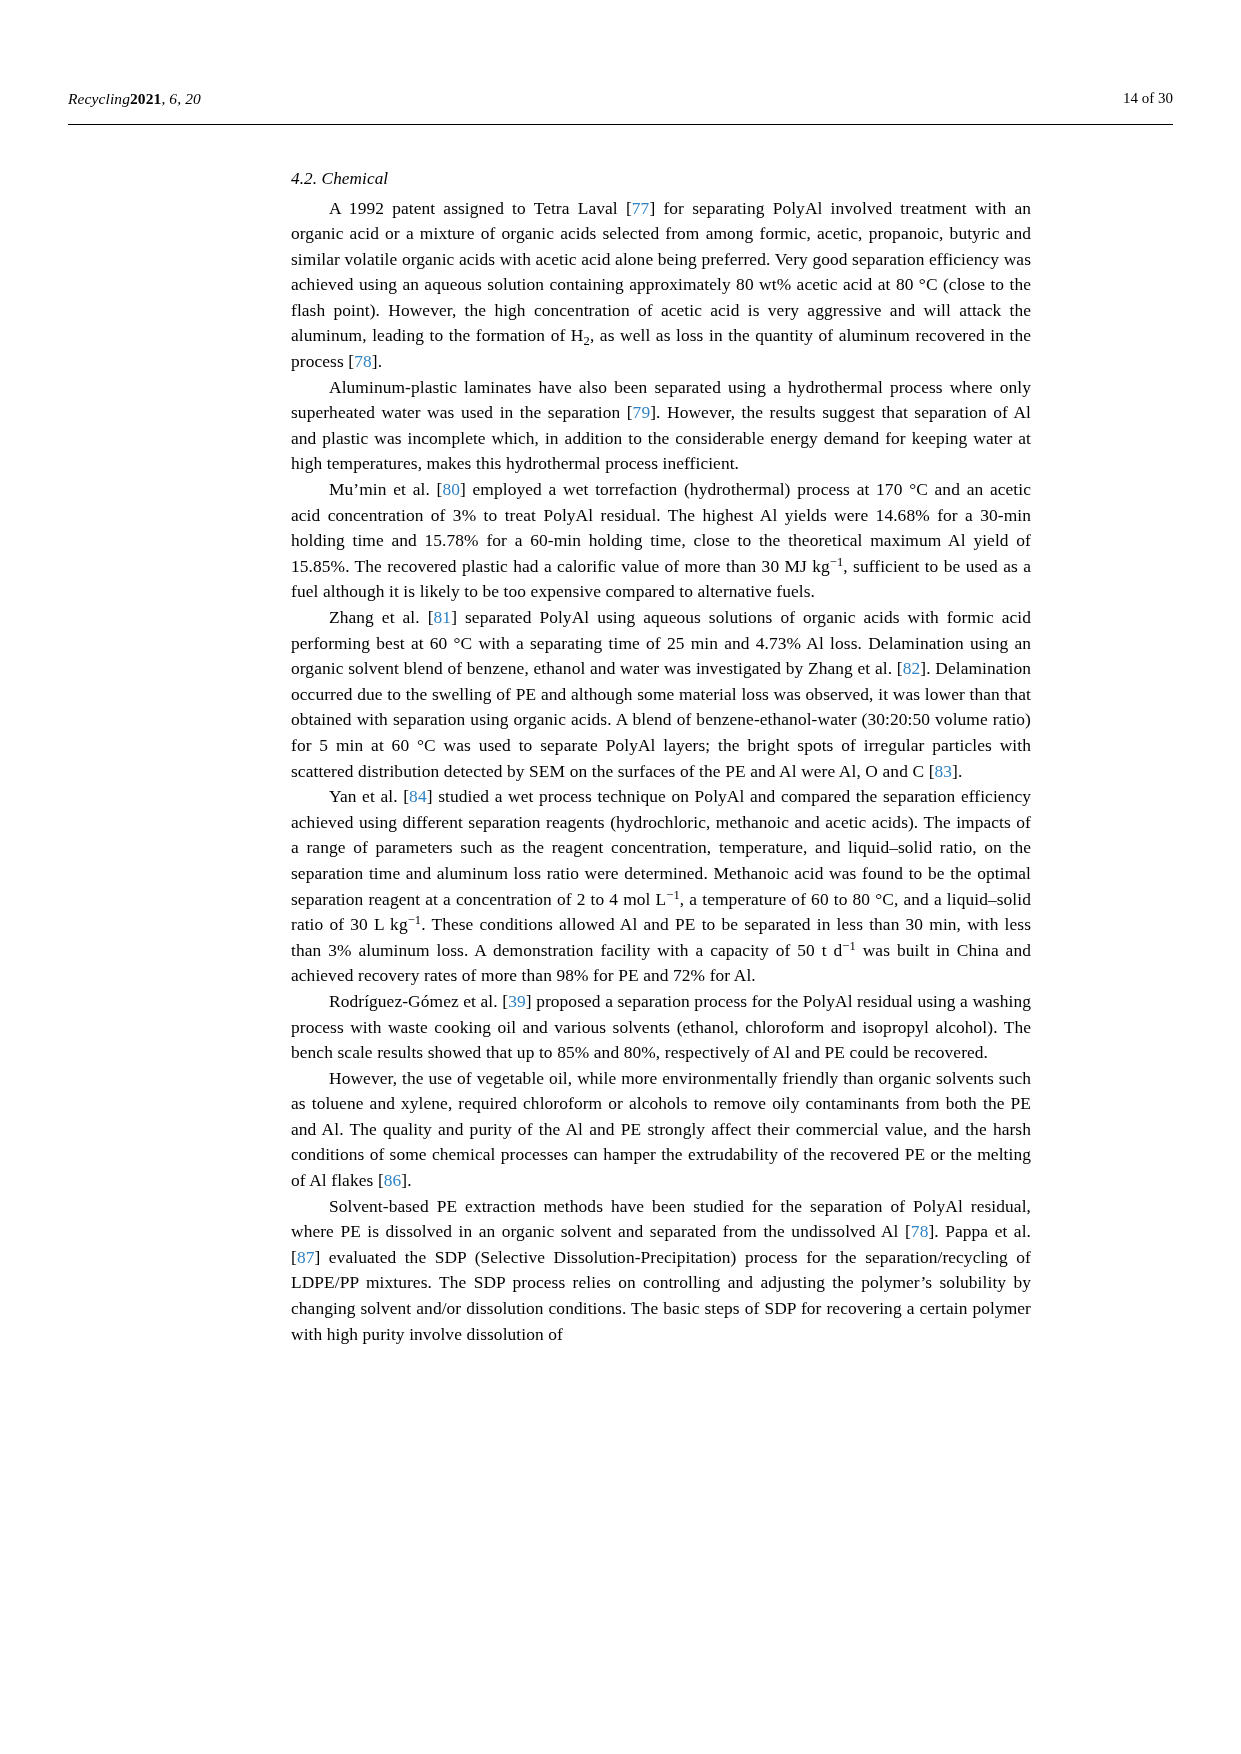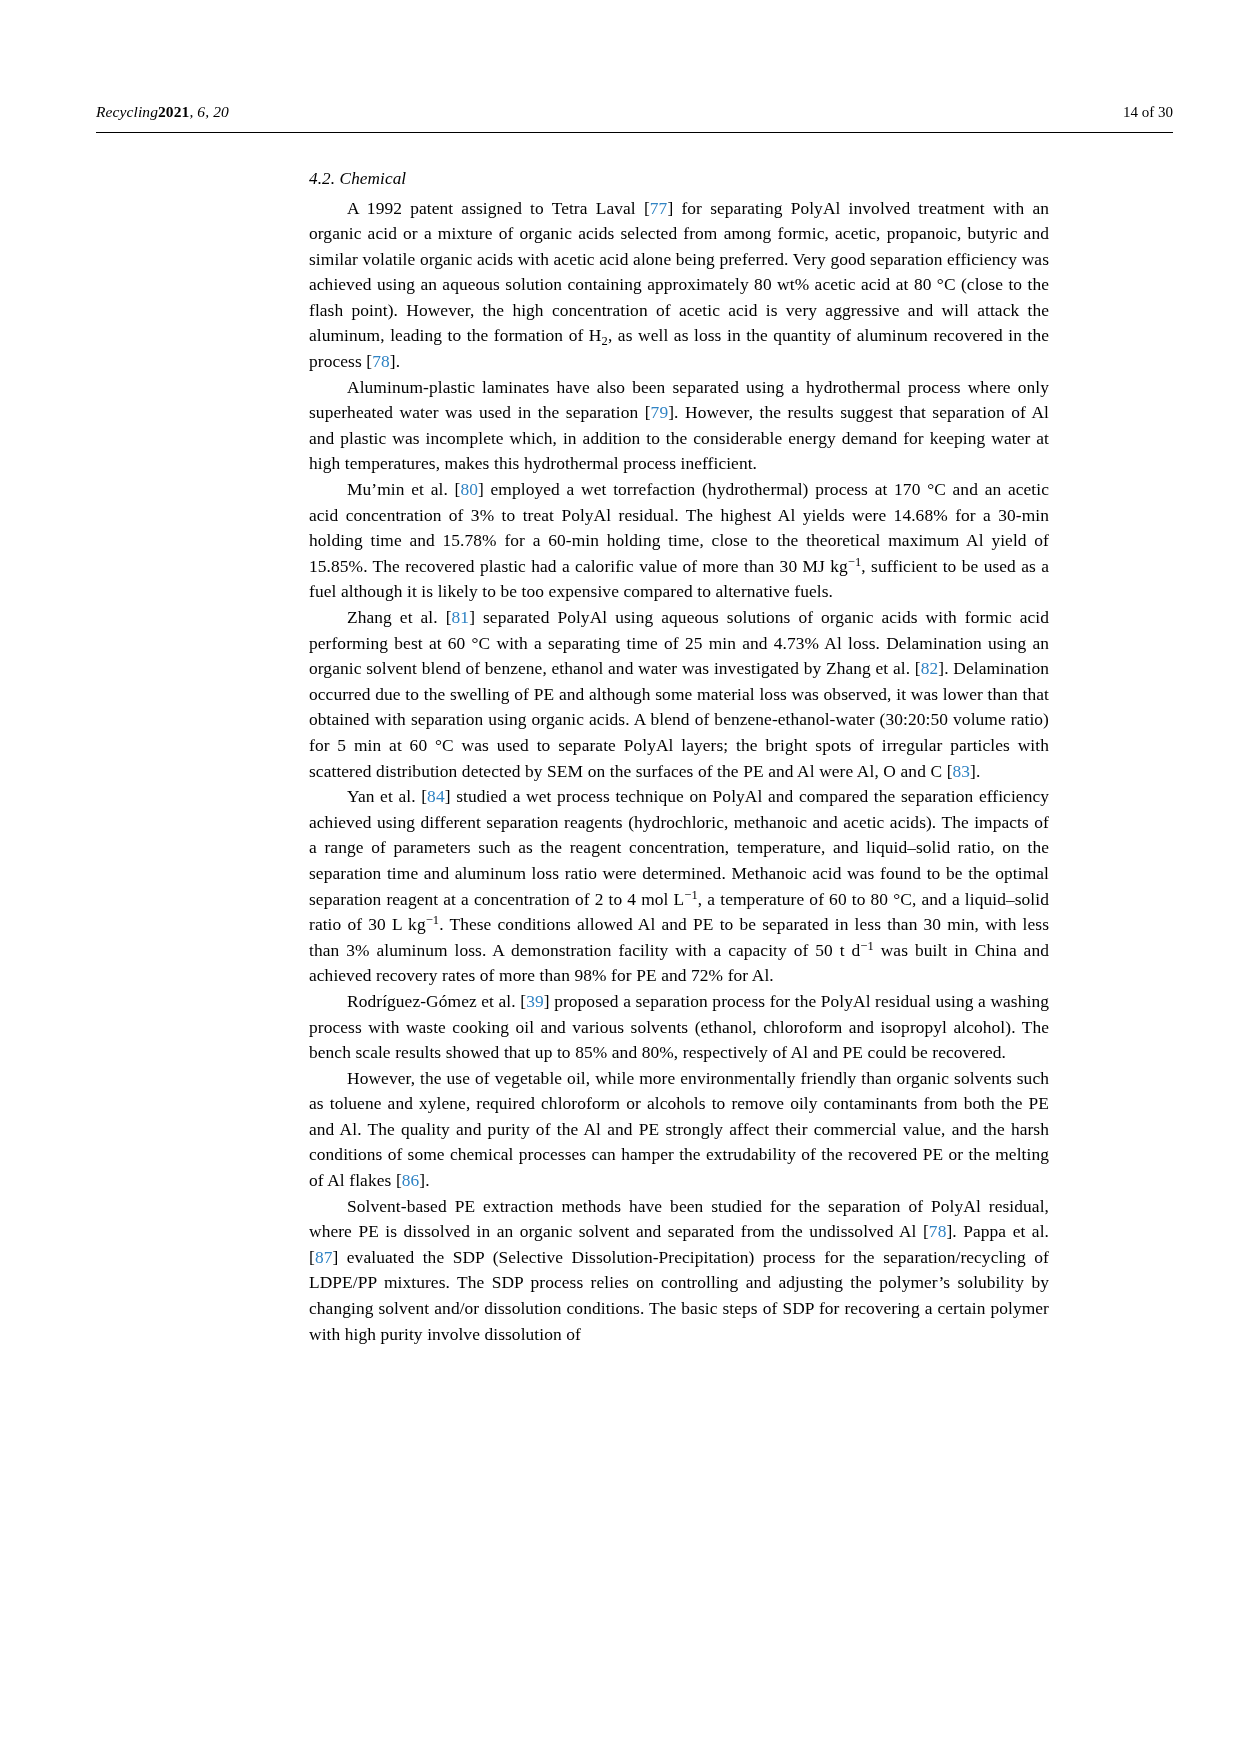--- a/index.html
+++ b/index.html
@@ -24,27 +24,26 @@
   }
 
   
   .running-head {
     position: absolute;
     top: 90px;
     left: 68px;
     right: 68px;
     height: 30px;
     display: flex;
-    align-items: flex-end;
+    align-items: flex-start;
     justify-content: space-between;
     border-bottom: 1.1px solid #000;
-    padding-bottom: 12px;
+    padding-bottom: 4px;
     font-size: 15.5px;
     line-height: 1.1;
-    margin-left: 28px;
   }
   .journal {
     font-style: italic;
     letter-spacing: 0.1px;
   }
   .journal .vol {
     font-style: normal;
     font-weight: bold;
   }
   .journal .rest {
@@ -53,21 +52,21 @@
   }
   .folio {
     font-style: normal;
     font-size: 15px;
   }
 
   
   .content {
     position: absolute;
     top: 168px;
-    left: 309px;
+    left: 291px;
     width: 740px;
   }
 
   h2.section-head {
     font-size: 17.2px;
     font-style: italic;
     font-weight: normal;
     margin: 0 0 6px 0;
     line-height: 1.25;
     letter-spacing: 0.1px;

